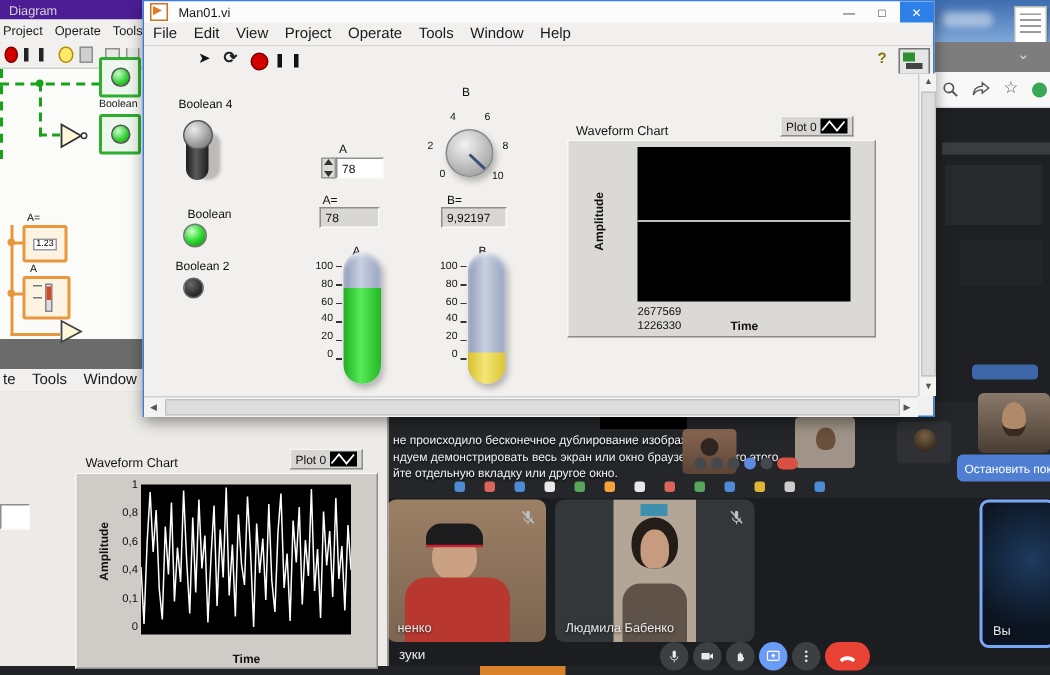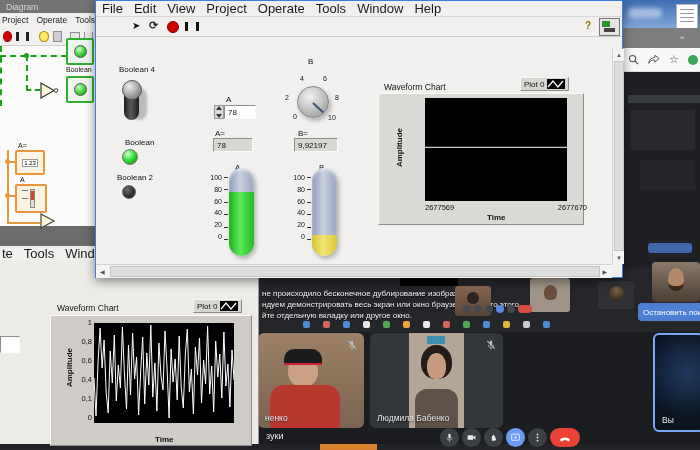--- a/index.html
+++ b/index.html
@@ -3,21 +3,21 @@
 <meta charset="utf-8">
 <style>
   html,body{margin:0;padding:0;background:#000;}
   #screen{position:relative;width:700px;height:450px;overflow:hidden;background:#1c1d20;
           font-family:"Liberation Sans",sans-serif;-webkit-font-smoothing:antialiased;}
   .abs{position:absolute;}
   
   .win{position:absolute;background:#f1f0ee;}
   .raised{border:1px solid;border-color:#fafaf8 #8f8d8b #8f8d8b #fafaf8;}
   .inset{border:1px solid;border-color:#8f8d8b #fbfbf9 #fbfbf9 #8f8d8b;}
-  .menu{display:flex;align-items:center;font-size:13px;color:#1a1a1a;}
+  .menu{display:flex;align-items:center;font-size:10px;color:#1a1a1a;}
   .menu span{margin-right:11px;white-space:nowrap;}
   .lbl{position:absolute;font-size:8px;color:#111;white-space:nowrap;}
   .lbl7{position:absolute;font-size:7px;color:#111;white-space:nowrap;}
   .ycol{position:absolute;display:flex;flex-direction:column;justify-content:space-between;
         align-items:flex-end;font-size:7.5px;color:#111;}
   .xrow{position:absolute;display:flex;justify-content:space-between;font-size:7.5px;color:#111;}
   .vert{position:absolute;writing-mode:vertical-rl;transform:rotate(180deg);font-weight:bold;
         font-size:8px;color:#111;}
   .plot{position:absolute;background:#000;}
   .legend{position:absolute;display:flex;align-items:center;gap:3px;background:#d8d6d3;
@@ -232,21 +232,21 @@
       <div class="plot" style="left:43px;top:7px;width:140px;height:100px;">
           <svg width="140" height="100" style="display:block">
             <polyline points="0.0,55.0 2.0,93.0 4.1,38.0 6.1,5.0 8.1,45.0 10.1,17.0 12.2,70.0 14.2,90.0 16.2,28.0 18.3,60.0 20.3,12.0 22.3,78.0 24.3,42.0 26.4,65.0 28.4,4.0 30.4,50.0 32.5,86.0 34.5,22.0 36.5,72.0 38.6,10.0 40.6,56.0 42.6,34.0 44.6,92.0 46.7,48.0 48.7,14.0 50.7,81.0 52.8,30.0 54.8,62.0 56.8,2.0 58.8,74.0 60.9,40.0 62.9,88.0 64.9,20.0 67.0,53.0 69.0,67.0 71.0,8.0 73.0,44.0 75.1,95.0 77.1,26.0 79.1,59.0 81.2,36.0 83.2,77.0 85.2,13.0 87.2,64.0 89.3,85.0 91.3,32.0 93.3,6.0 95.4,69.0 97.4,46.0 99.4,91.0 101.4,24.0 103.5,52.0 105.5,15.0 107.5,80.0 109.6,37.0 111.6,61.0 113.6,3.0 115.7,71.0 117.7,43.0 119.7,89.0 121.7,18.0 123.8,54.0 125.8,31.0 127.8,75.0 129.9,9.0 131.9,63.0 133.9,41.0 135.9,84.0 138.0,27.0 140.0,57.0" fill="none" stroke="#ffffff" stroke-width="1"></polyline>
           </svg>
         </div>
       <div class="lbl" style="left:104px;top:119px;font-weight:bold;">Time</div>
     </div>
   </div>
 
   <div class="win" style="left:0;top:0;width:97px;height:226px;border-right:1px solid #8a8a88;background:#fbfbfa;">
-    <div style="height:13px;background:#737373;color:#d6d6d6;font-size:8.5px;display:flex;align-items:center;padding-left:6px;">
+    <div style="height:13px;background:#4c1d95;color:#d6d6d6;font-size:8.5px;display:flex;align-items:center;padding-left:6px;">
       <span>Diagram</span>
     </div>
     <div class="menu" style="height:14px;background:#f1f0ef;padding-left:2px;font-size:8.5px;">
       <span style="margin-right:8px;">Project</span>
       <span style="margin-right:8px;">Operate</span>
       <span style="margin-right:8px;">Tools</span>
       <span style="margin-right:0;">W</span>
     </div>
     <div style="height:18px;background:#f1f0ef;border-bottom:1px solid #cfcfcf;display:flex;align-items:center;padding-left:3px;">
       <span class="dico" style="width:9px;height:9px;border-radius:50%;background:#d40000;border:1px solid #7a0000;"></span>
@@ -291,20 +291,29 @@
       <span style="position:absolute;left:5px;top:4px;width:6px;height:1px;background:#777;"></span>
       <span style="position:absolute;left:5px;top:12px;width:6px;height:1px;background:#777;"></span>
     </div>
     <svg class="abs" style="left:39px;top:212px;" width="19" height="18" viewBox="0 0 19 18">
       <polygon points="2,2 15,9 2,16" fill="#fdf6d8" stroke="#444" stroke-width="1.2"></polygon>
     </svg>
   </div>
 
   <div class="win" style="left:95px;top:0;width:528px;height:278px;border:1px solid #3c7edb;box-shadow:0 3px 10px rgba(0,0,0,.45);box-sizing:border-box;">
 
+    <div style="height:14px;background:#fcfcfc;position:relative;display:flex;align-items:center;">
+      <span style="width:10px;height:10px;margin-left:4px;background:#fff;border:1px solid #d07020;position:relative;display:inline-block;">
+        <span style="position:absolute;left:1px;top:1px;border-left:6px solid #e87722;border-top:3px solid transparent;border-bottom:3px solid transparent;"></span>
+      </span>
+      <span style="margin-left:7px;font-size:8.5px;color:#111;">Man01.vi</span>
+      <span class="wbtn" style="left:459px;">—</span>
+      <span class="wbtn" style="left:481px;">□</span>
+      <span class="wbtn" style="left:504px;background:#2e80e8;color:#fff;">✕</span>
+    </div>
 
     <div class="menu" style="height:15px;background:#f1f0ef;border-bottom:1px solid #d8d6d4;padding-left:6px;">
       <span>File</span>
       <span>Edit</span>
       <span>View</span>
       <span>Project</span>
       <span>Operate</span>
       <span>Tools</span>
       <span>Window</span>
       <span>Help</span>
@@ -396,23 +405,23 @@
           <polyline points="1,8 6,2 11,8 16,2" fill="none" stroke="#fff" stroke-width="1.2"></polyline>
         </svg>
     </div>
     <div class="abs raised" style="left:282px;top:92px;width:204px;height:130px;background:#dbd9d6;">
       <div class="vert" style="left:16px;top:34px;">Amplitude</div>
       <div class="plot" style="left:46px;top:4px;width:142px;height:103px;">
           <svg width="142" height="103" style="display:block">
             <polyline points="0.0,49.3 142.0,49.3" fill="none" stroke="#ffffff" stroke-width="1"></polyline>
           </svg>
         </div>
-      <div class="xrow" style="left:46px;top:109px;width:162px;">
+      <div class="xrow" style="left:46px;top:109px;width:178px;flex-direction:column;">
           <span>2677569</span>
-          <span>2677670</span>
+          <span>1226330</span>
         </div>
       <div class="lbl" style="left:108px;top:119px;font-weight:bold;">Time</div>
     </div>
 
     <div class="sbar" style="left:516px;top:48px;width:11px;height:215px;border-left:1px solid #d0d0d0;">
       <span class="arr" style="left:3px;top:3px;">▲</span>
       <span class="arr" style="left:3px;bottom:3px;">▼</span>
       <span style="position:absolute;left:1px;top:12px;width:8px;height:188px;background:#dedede;border:1px solid #c4c4c4;"></span>
     </div>
     <div class="sbar" style="left:0;top:263px;width:516px;height:13px;border-top:1px solid #d0d0d0;">

